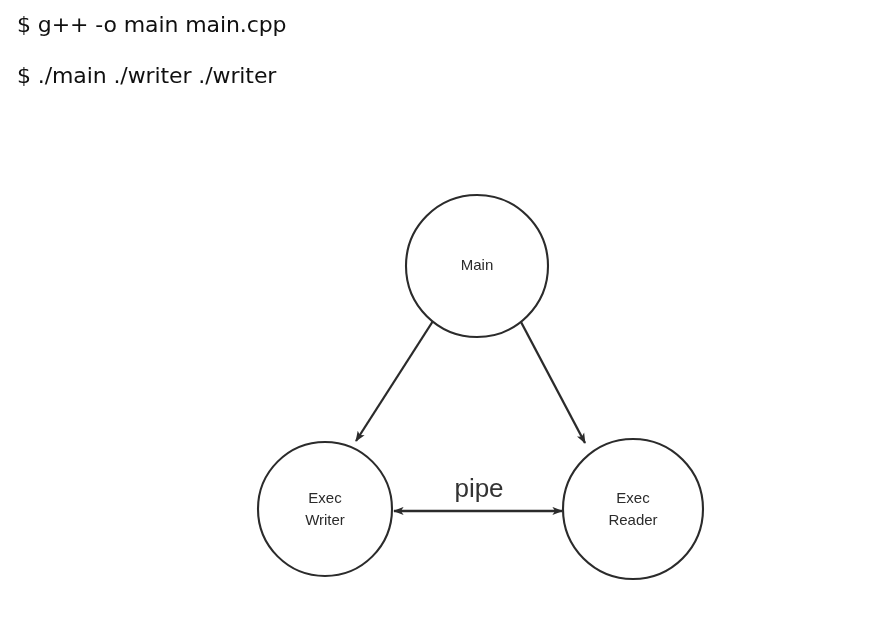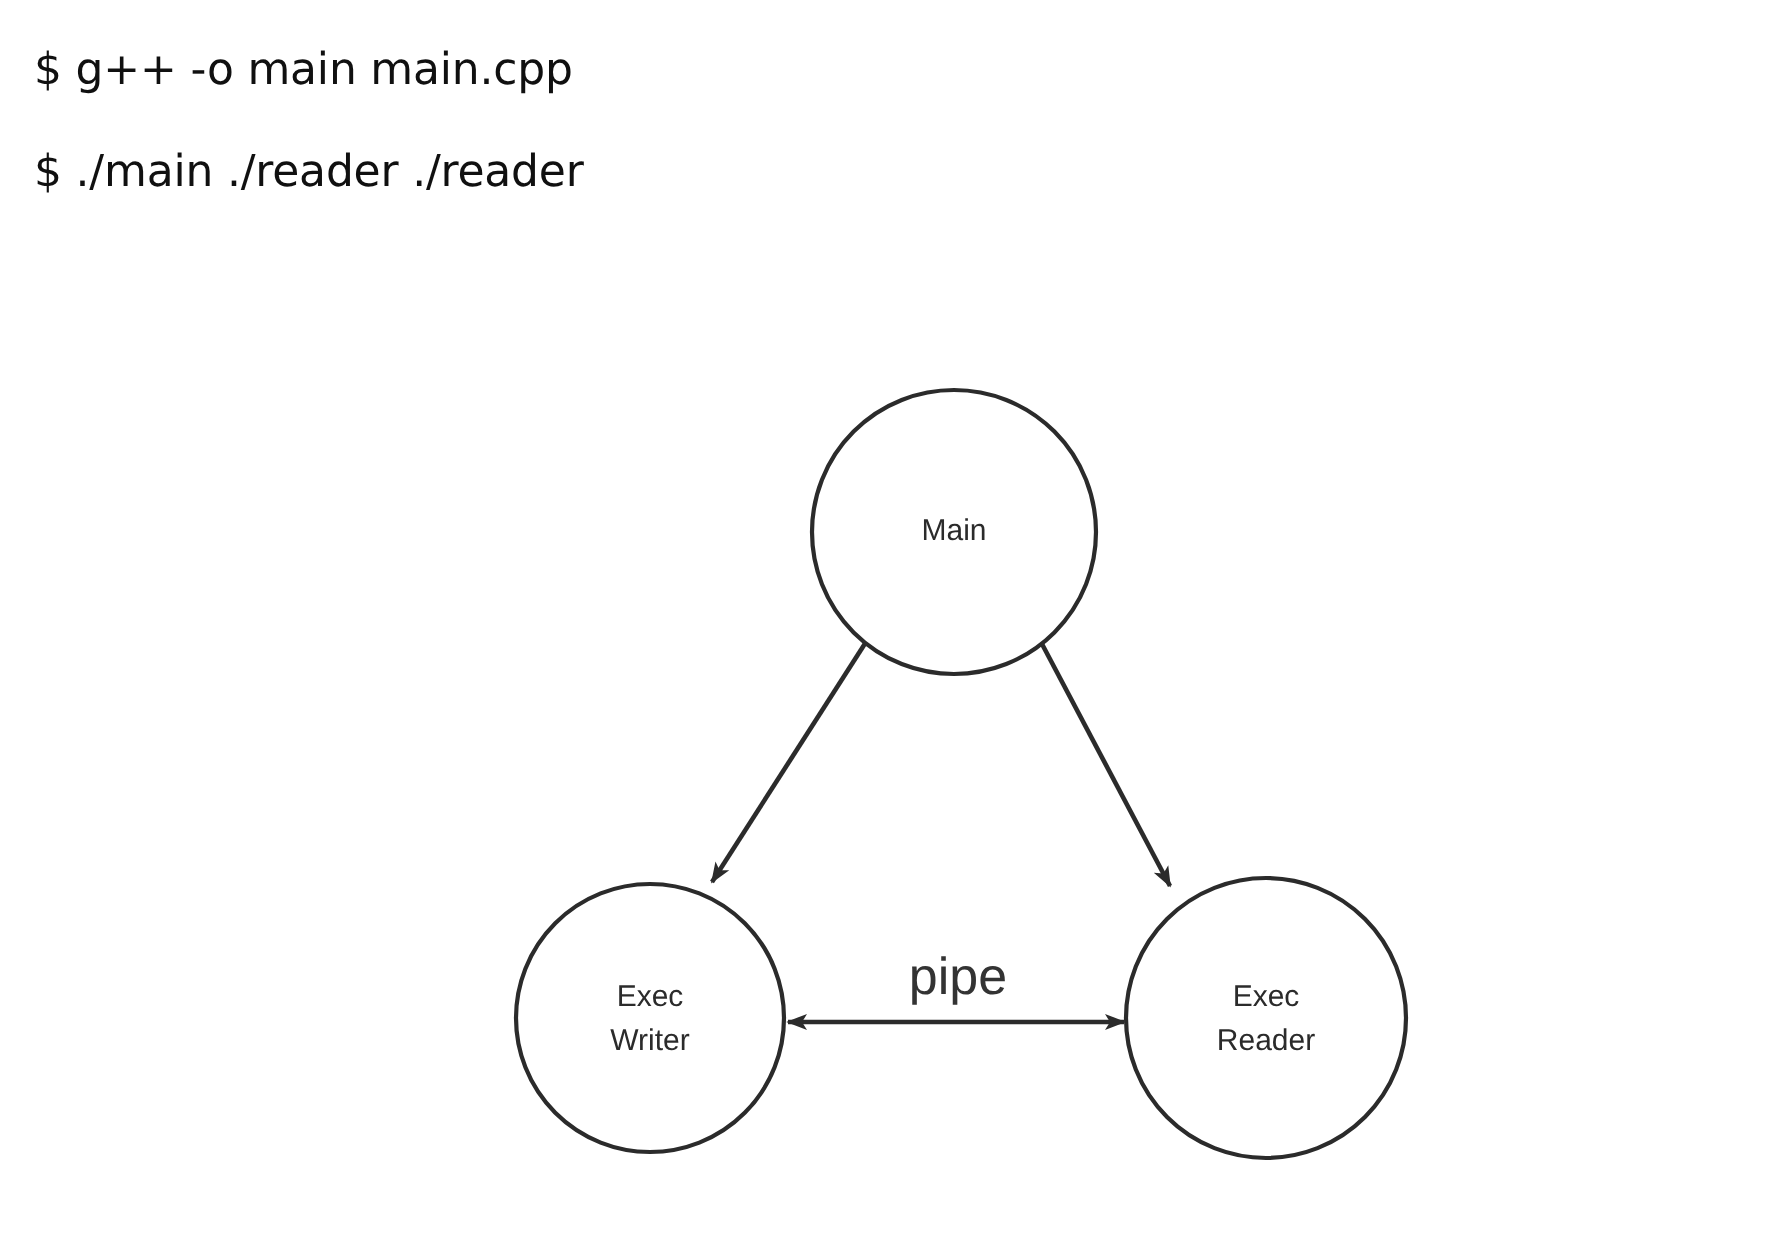--- a/index.html
+++ b/index.html
@@ -30,21 +30,21 @@
     width: 500px;
   }
   .terminal-line {
     font-family: "DejaVu Sans", sans-serif;
     font-size: 22px;
     line-height: 1.0;
     color: #101010;
     letter-spacing: -0.1px;
     white-space: pre;
   }
-  .terminal-line.first { margin-bottom: 29px; margin-top: 11px; }
+  .terminal-line.first { margin-bottom: 29px; }
   .diagram-wrap {
     position: absolute;
     left: 0;
     top: 0;
     width: 890px;
     height: 627px;
   }
   svg.diagram {
     display: block;
     width: 890px;
@@ -74,21 +74,21 @@
     text-anchor: middle;
   }
 </style>
 </head>
 <body>
 
 <div id="page">
 
   <div class="terminal-block">
     <div class="terminal-line first">$ g++ -o main main.cpp</div>
-    <div class="terminal-line">$ ./main ./reader ./reader</div>
+    <div class="terminal-line">$ ./main ./writer ./writer</div>
   </div>
 
   <div class="diagram-wrap">
     <svg class="diagram" viewBox="0 0 890 627" xmlns="http://www.w3.org/2000/svg">
       <defs>
         <marker id="arrowhead" markerWidth="11" markerHeight="9" refX="9.6" refY="4.5" orient="auto" markerUnits="userSpaceOnUse">
           <path d="M0,0.4 L10.5,4.5 L0,8.6 L2.6,4.5 Z" fill="#2b2b2b"></path>
         </marker>
         <marker id="arrowtail" markerWidth="11" markerHeight="9" refX="1.4" refY="4.5" orient="auto" markerUnits="userSpaceOnUse">
           <path d="M11,0.4 L0.5,4.5 L11,8.6 L8.4,4.5 Z" fill="#2b2b2b"></path>

